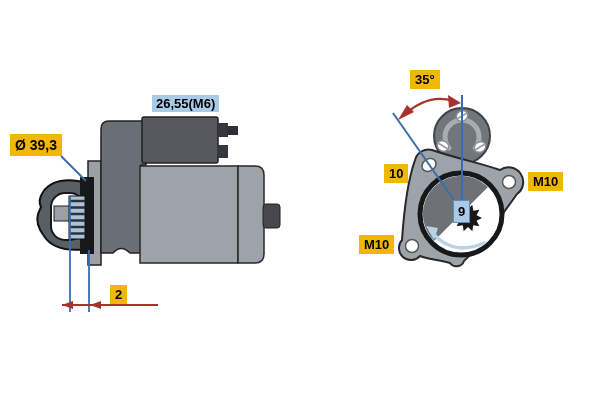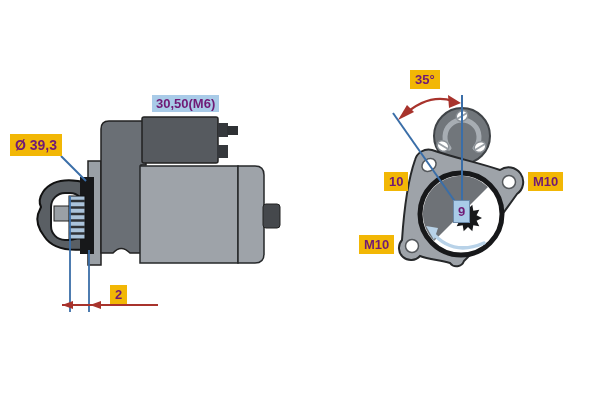--- a/index.html
+++ b/index.html
@@ -4,21 +4,21 @@
 <style>
   html,body{margin:0;padding:0;background:#fff;}
   body{width:600px;height:400px;font-family:"Liberation Sans",sans-serif;}
   .canvas{position:relative;width:600px;height:400px;background:var(--canvas-bg,#ffffff);overflow:hidden;}
   .canvas svg{position:absolute;left:0;top:0;}
   .lbl{
     position:absolute;
     font-weight:bold;
     font-size:13px;
     line-height:1;
-    color:#701a75;
+    color:#000000;
     padding:3px 5px;
     white-space:nowrap;
     letter-spacing:0;
   }
   .lbl.yellow{background:var(--label-yellow,#f2b705);}
   .lbl.blue{background:var(--label-blue,#a9cbe8);}
   .lbl.bordered{border:1px solid #6b89a9;padding:2px 4px;}
 </style>
 </head>
 <body>
@@ -105,26 +105,26 @@
       <line x1="393" y1="113" x2="456" y2="203" style="stroke:var(--line-blue);stroke-width:2"></line>
 
       <path d="M 403,116 Q 428,93 453,101" style="fill:none;stroke:var(--line-red);stroke-width:2.2"></path>
       <polygon points="398,120 407,105 414,112" style="fill:var(--line-red)"></polygon>
       <polygon points="461,103 448,95 449,108" style="fill:var(--line-red)"></polygon>
     </g>
   </svg>
 
   <div class="lbl yellow" style="left:10px;top:134px;font-size:14px;padding:4px 5px">Ø 39,3</div>
 
-  <div class="lbl blue" style="left:152px;top:95px;padding:2px 4px">30,50(M6)</div>
+  <div class="lbl blue" style="left:152px;top:95px;padding:2px 4px">26,55(M6)</div>
 
   <div class="lbl yellow" style="left:110px;top:285px">2</div>
 
   <div class="lbl yellow" style="left:410px;top:70px">35°</div>
 
-  <div class="lbl yellow" style="left:384px;top:172px">10</div>
+  <div class="lbl yellow" style="left:384px;top:164px">10</div>
 
   <div class="lbl blue bordered" style="left:453px;top:200px;padding:4px 4px">9</div>
 
   <div class="lbl yellow" style="left:359px;top:235px">M10</div>
 
   <div class="lbl yellow" style="left:528px;top:172px">M10</div>
 </div>
 
 </body></html>

